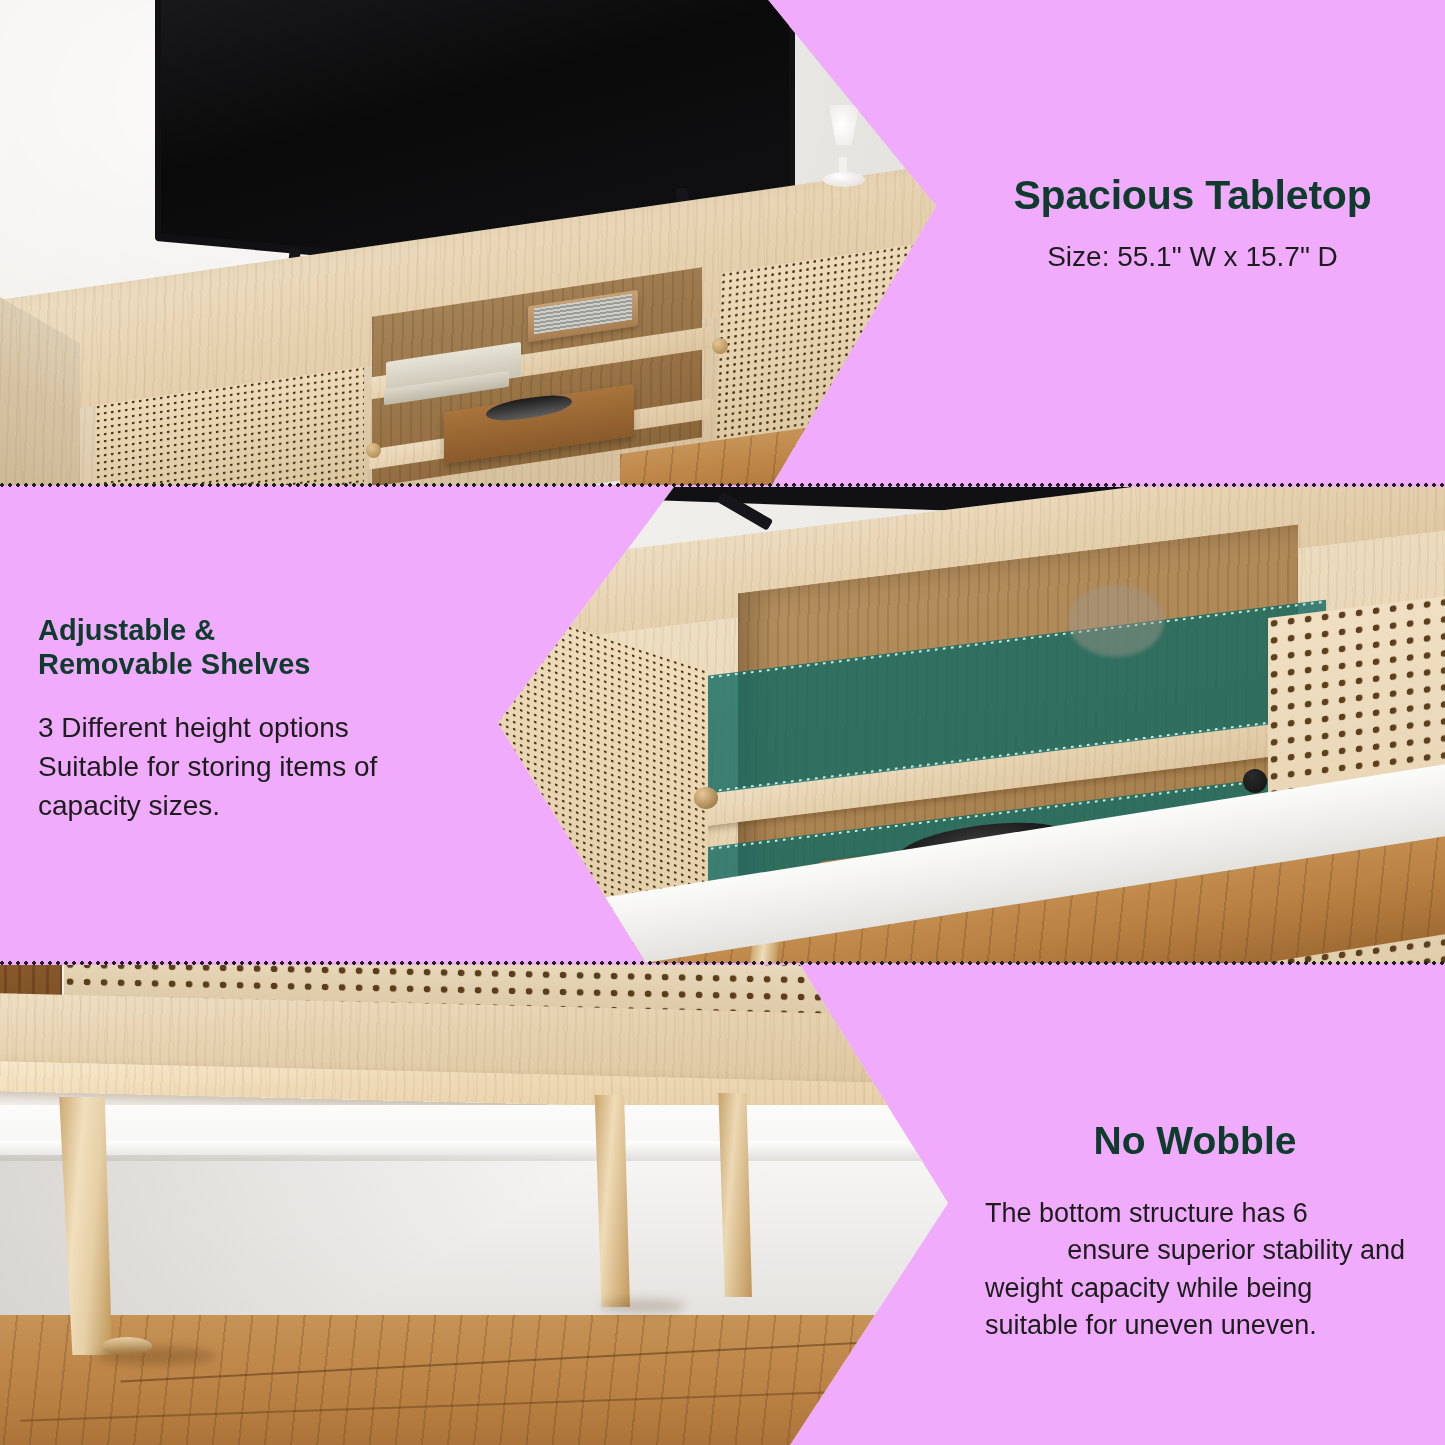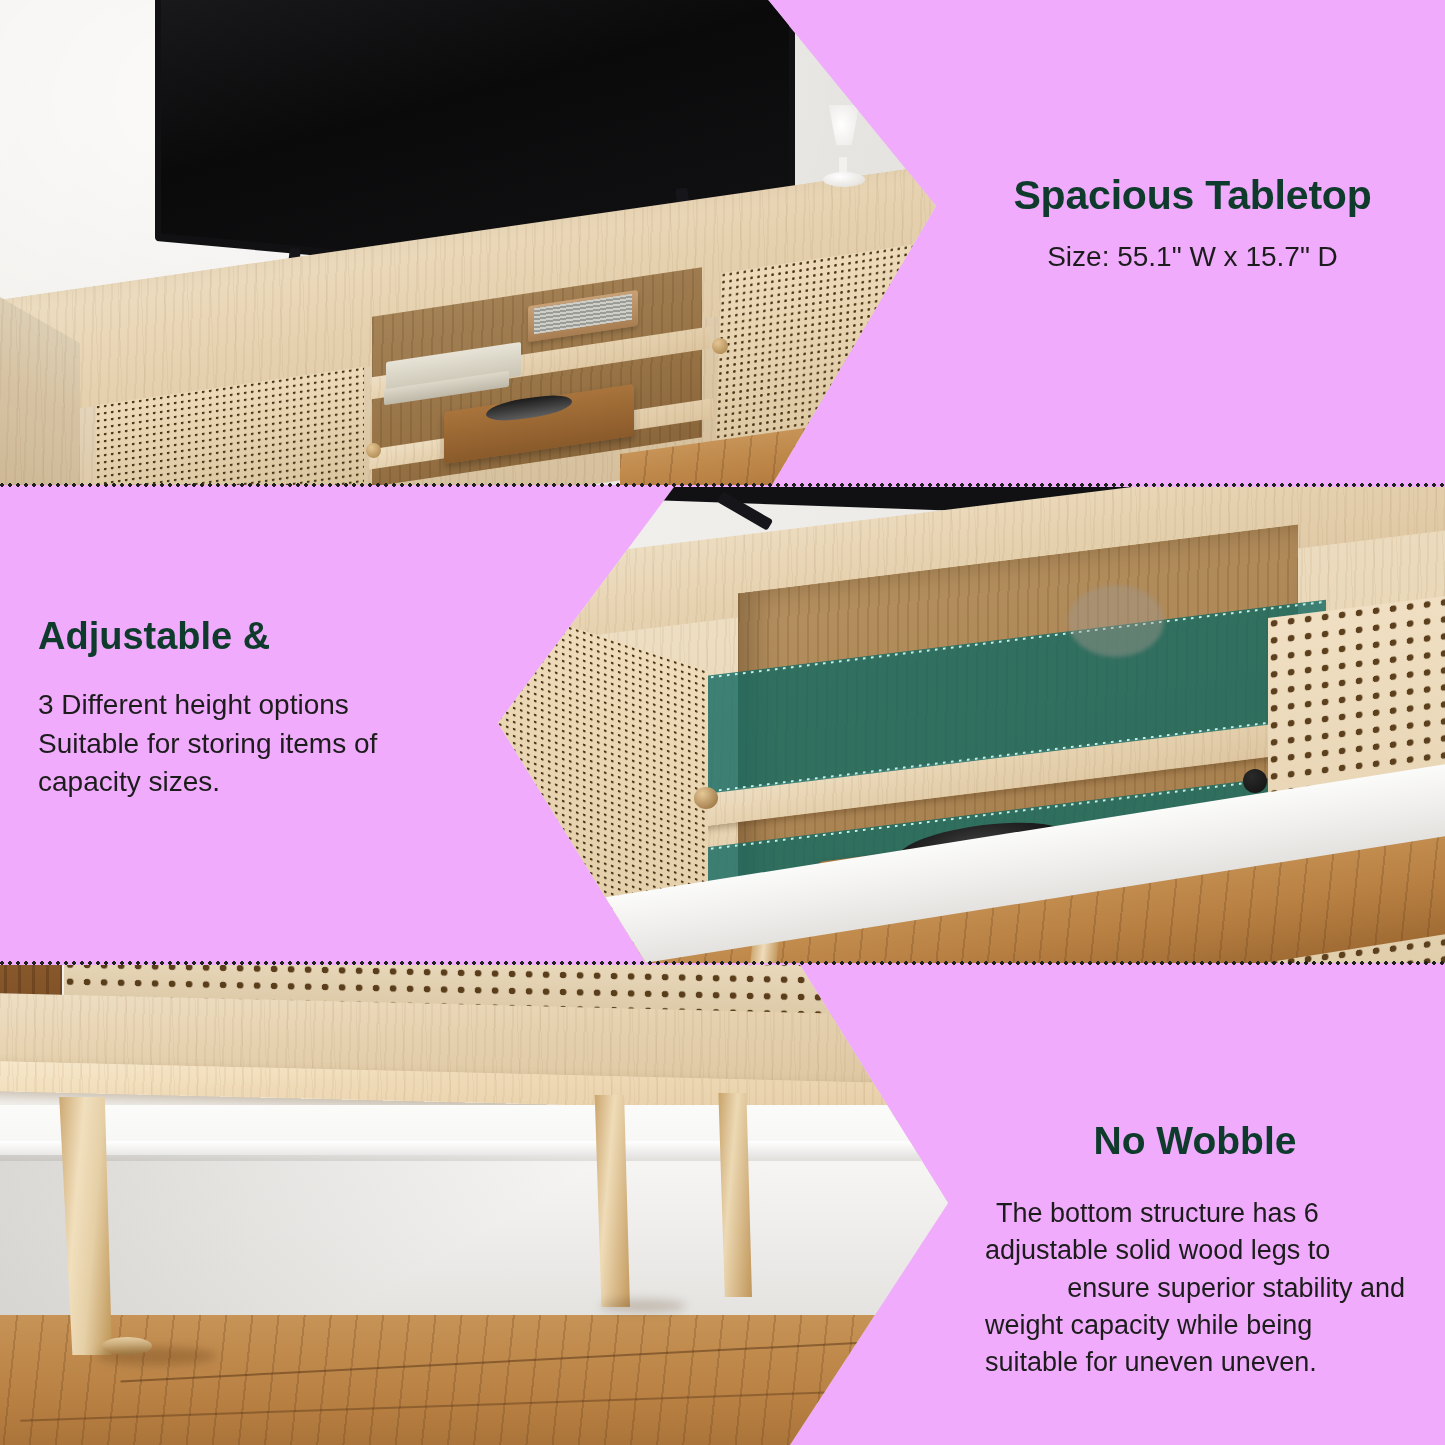--- a/index.html
+++ b/index.html
@@ -112,21 +112,21 @@
   .feature-body{
     color:#1c1c1c;line-height:1.38;margin:0;
   }
 
   #text-tabletop{left:940px;top:172px;width:505px;text-align:center;}
   #text-tabletop .feature-title{font-size:41px;letter-spacing:-.2px;}
   #text-tabletop .feature-body{font-size:28px;margin-top:18px;}
   #text-tabletop .feature-body span{display:block;}
 
   #text-shelves{left:38px;top:614px;width:430px;text-align:left;}
-  #text-shelves .feature-title{font-size:38px;}
+  #text-shelves .feature-title{font-size:29px;}
   #text-shelves .feature-body{font-size:28px;margin-top:28px;}
   #text-shelves .feature-body span{display:block;}
 
   #text-wobble{left:985px;top:1118px;width:420px;text-align:left;}
   #text-wobble .feature-title{font-size:39px;text-align:center;}
   #text-wobble .feature-body{font-size:27px;margin-top:32px;}
 </style>
 </head>
 <body>
 
@@ -276,20 +276,21 @@
         <div class="floor" style="position:absolute;left:0px;top:398px;width:1000px;height:120px;transform:skewY(-9deg);"></div>
         <div style="position:absolute;left:256px;top:396px;width:26px;height:90px;transform:rotate(6deg);
                     background:linear-gradient(90deg,#cda971,#efdcbb 45%,#c29a5f);border-radius:4px;"></div>
         <div class="skirting" style="position:absolute;left:0px;top:348px;width:1000px;height:72px;transform:skewY(-9deg);"></div>
       </div>
     </div>
 
     <div class="textblock" id="text-shelves" style="top:127px;left:38px;">
       <h2 class="feature-title">
         <span>Adjustable &amp;</span><br>
+        <span>Removable Shelves</span>
       </h2>
       <p class="feature-body">
         <span style="display: block;">3 Different height options</span>
         <span style="display: block;">Suitable for storing items of</span>
         <span style="display: block;">capacity sizes.</span>
       </p>
     </div>
   </section>
 
   <div class="divider" id="divider-2"></div>
@@ -338,22 +339,21 @@
 
         <div style="position:absolute;left:712px;top:128px;width:40px;height:204px;
                     background:linear-gradient(95deg,#bd9152 0%,#ecd9b4 45%,#c1965a 100%);
                     clip-path:polygon(16% 0, 86% 0, 100% 100%, 32% 100%);"></div>
       </div>
     </div>
 
     <div class="textblock" id="text-wobble" style="top:153px;left:985px;">
       <h2 class="feature-title">No Wobble</h2>
       <p class="feature-body">
-        <span style="display: block; margin-left: 11px;">The bottom structure has 6</span>
-        <span style="display: block;">adjustable solid wood legs to</span>
+        <span style="display: block;">The bottom structure has 6</span>
         <span style="display: block; text-align: right;">ensure superior stability and</span>
         <span style="display: block;">weight capacity while being</span>
         <span style="display: block;">suitable for uneven uneven.</span>
       </p>
     </div>
   </section>
 
 </div>
 
 </body></html>

